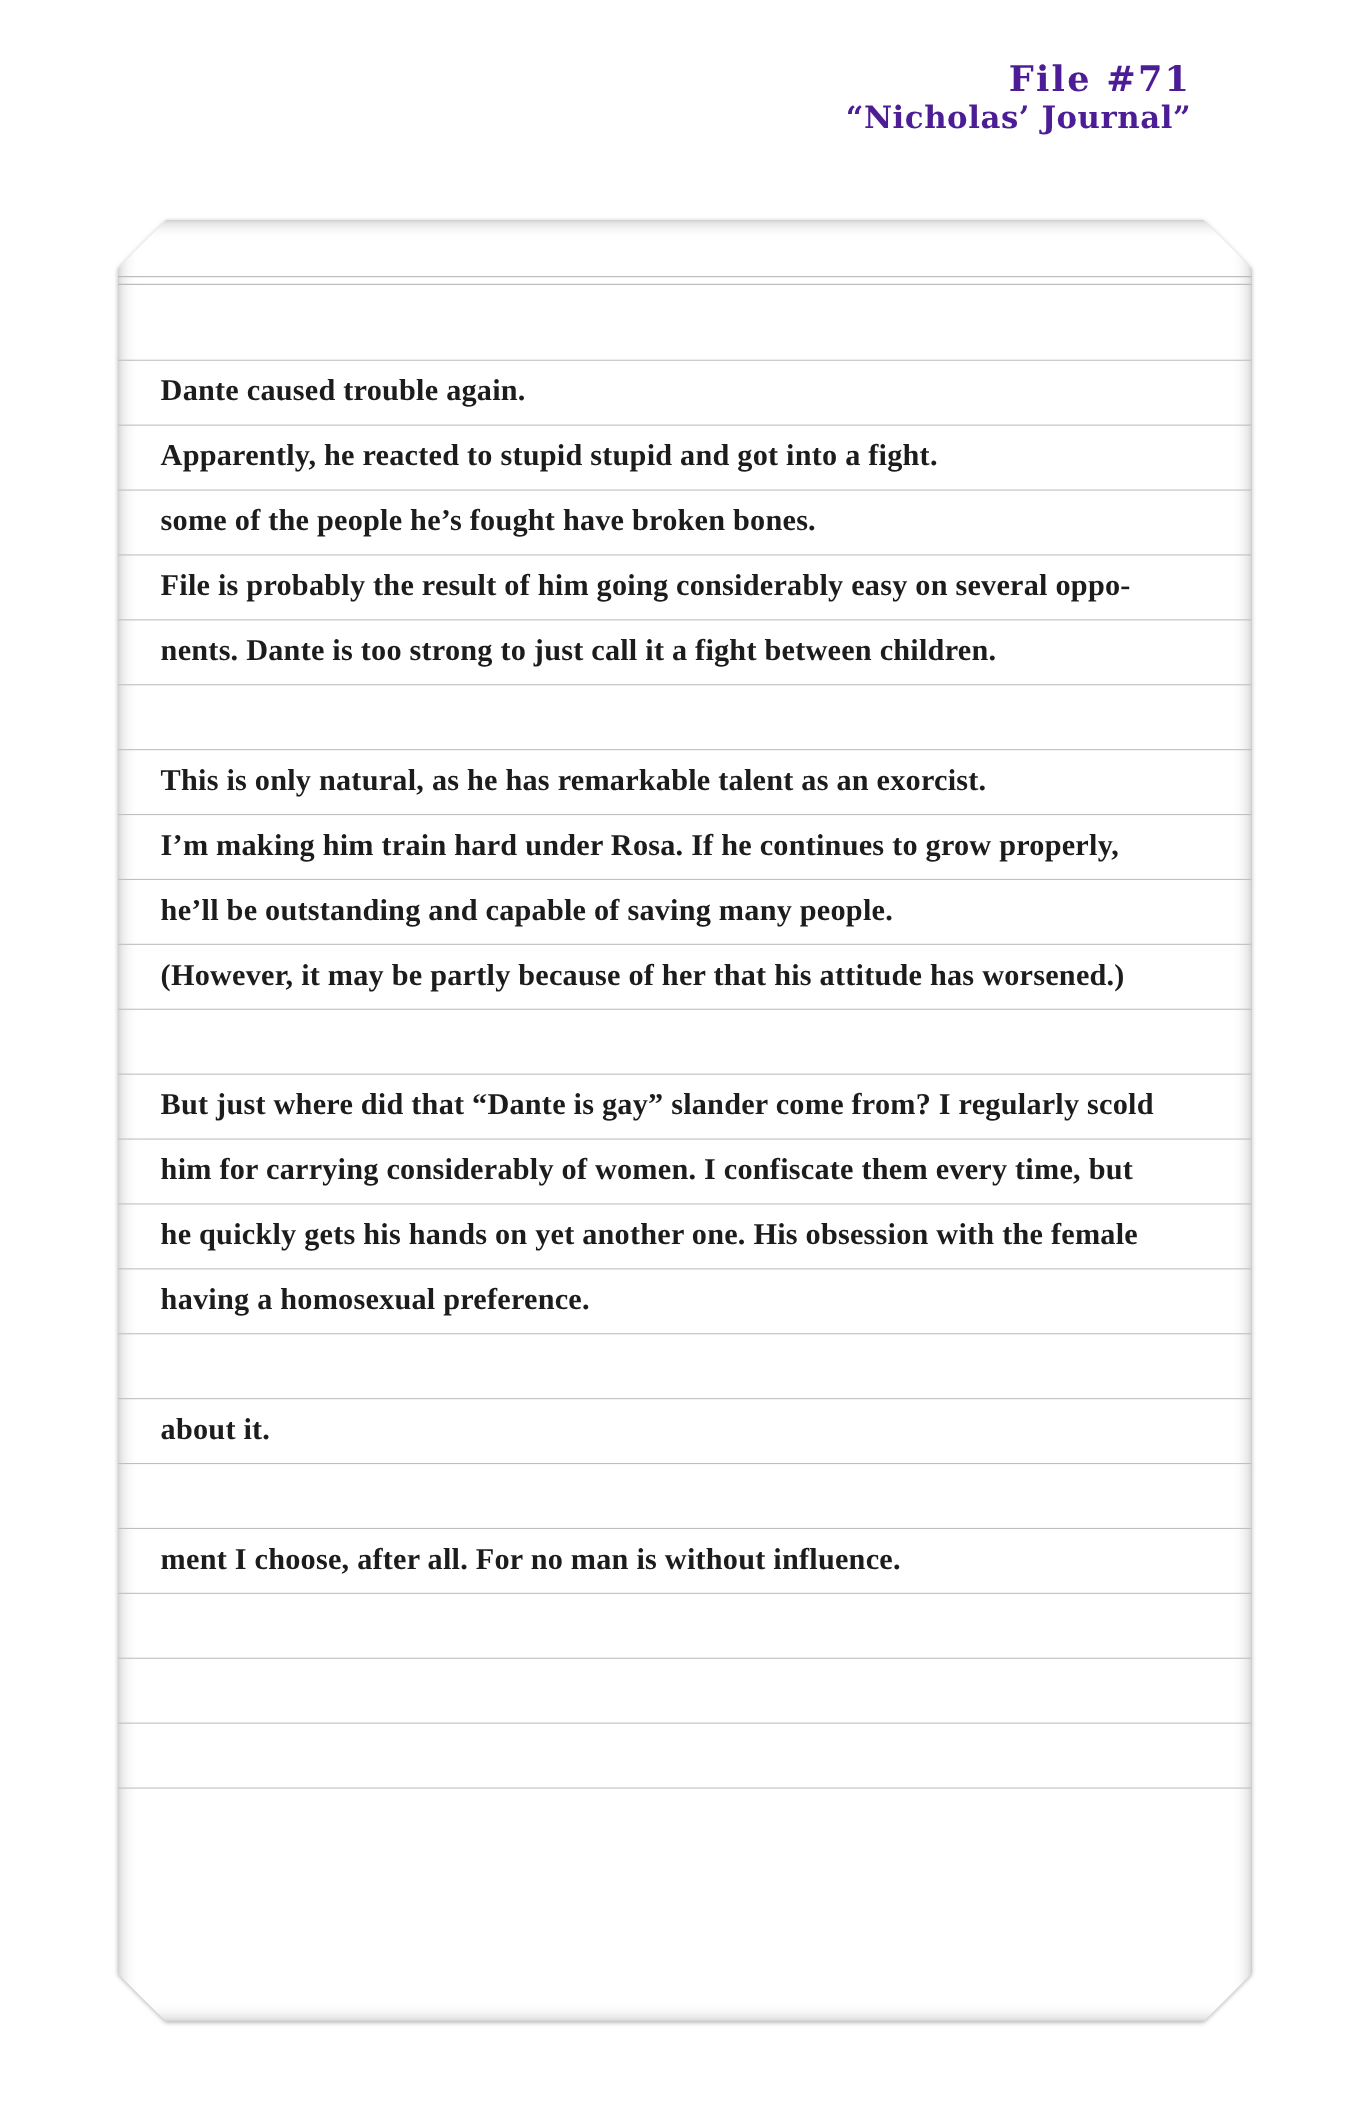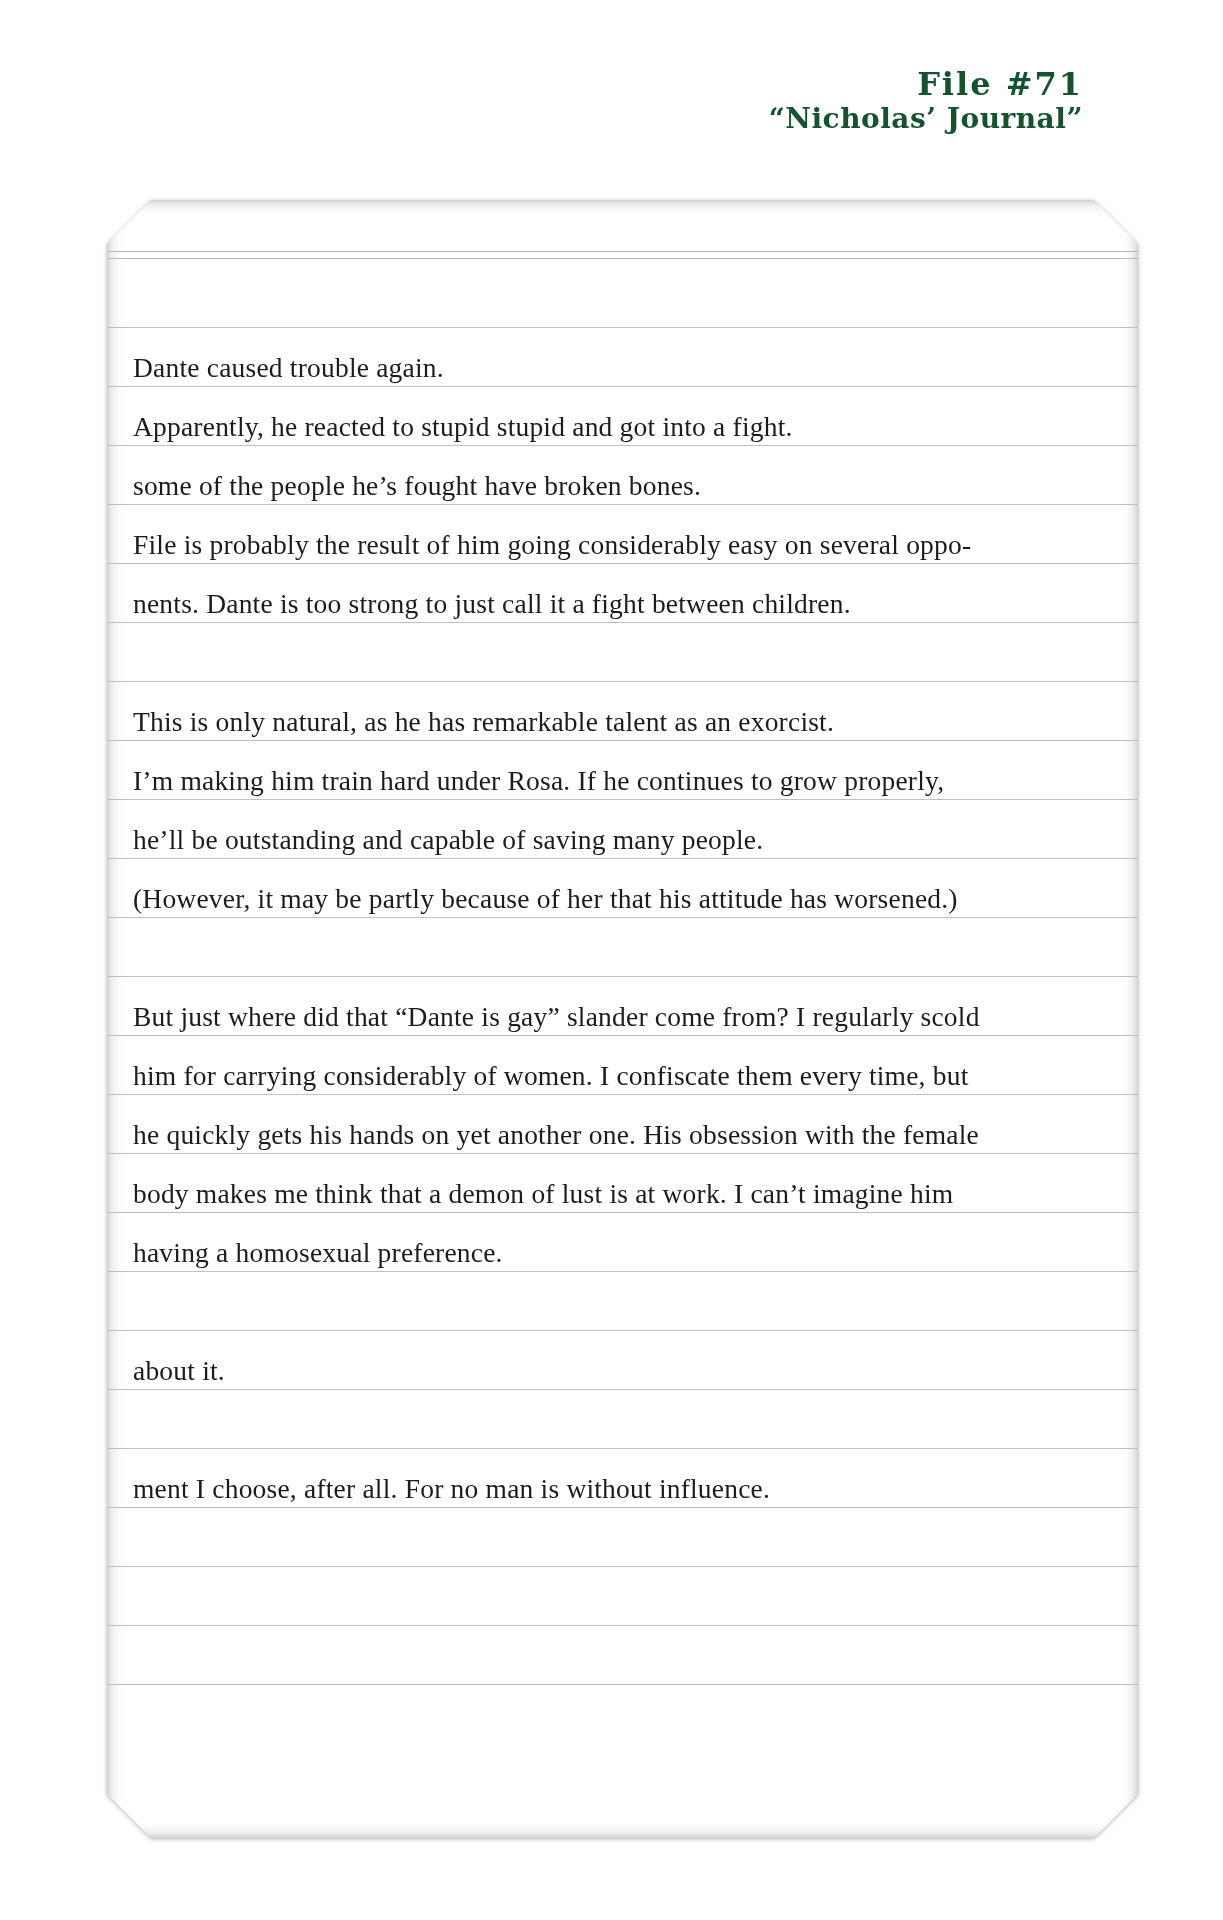--- a/index.html
+++ b/index.html
@@ -12,24 +12,24 @@
     width: 1223px;
     height: 1920px;
     background: #ffffff;
     overflow: hidden;
     font-family: "Liberation Serif", "DejaVu Serif", serif;
   }
 
   
   .header {
     position: absolute;
-    top: 66px;
+    top: 54px;
     right: 140px;
     text-align: right;
-    color: #14532d;
+    color: #4c1d95;
     font-family: "DejaVu Serif", serif;
     font-weight: bold;
     line-height: 1.16;
   }
   .header .file-no {
     font-size: 32px;
     letter-spacing: 2px;
   }
   .header .journal-title {
     font-size: 28px;
@@ -75,23 +75,24 @@
     left: 0;
     right: 0;
     top: 127px;
     border-top: 1.5px solid #bfbfbf;
   }
   .row {
     box-sizing: content-box;
     height: 53px;
     border-bottom: 1.5px solid #bfbfbf;
     display: flex;
-    align-items: flex-end;
-    padding: 0 24px 5px 26px;
+    align-items: center;
+    padding: 0 24px 5px 39px;
     overflow: visible;
+    font-weight: bold;
   }
   .row span {
     font-size: 27.5px;
     line-height: 1;
     color: #1c1c1c;
     white-space: nowrap;
     letter-spacing: 0.2px;
   }
 </style>
 </head>
@@ -161,23 +162,20 @@
           </div>
 
           <div class="row">
             <span>him for carrying considerably of women. I confiscate them every time, but</span>
           </div>
 
           <div class="row">
             <span>he quickly gets his hands on yet another one. His obsession with the female</span>
           </div>
 
-          <div class="row">
-            <span>body makes me think that a demon of lust is at work. I can’t imagine him</span>
-          </div>
 
           <div class="row">
             <span>having a homosexual preference.</span>
           </div>
 
           <div class="row">
             <span></span>
           </div>
 
 

